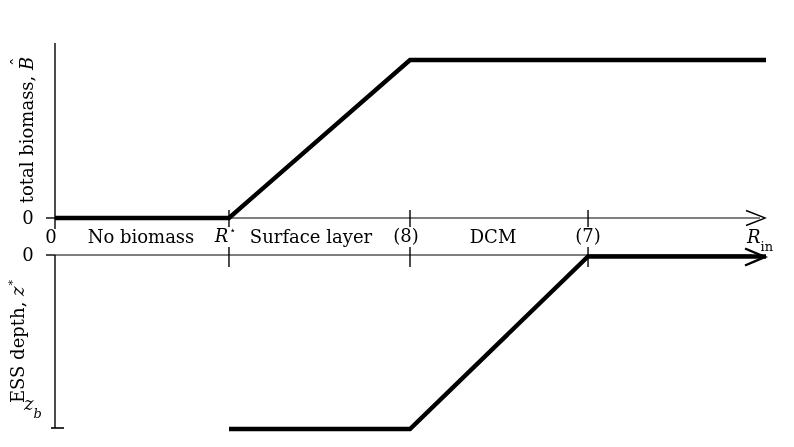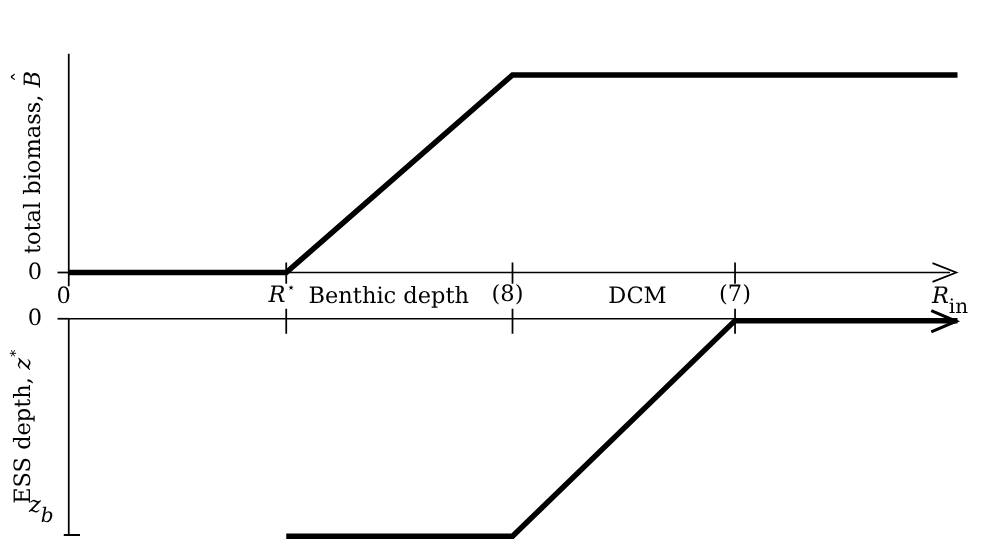--- a/index.html
+++ b/index.html
@@ -24,21 +24,21 @@
   .lbl.rot { transform: translate(-50%, -50%) rotate(-90deg); }
   .math { font-style: italic; }
   sup.m {
     font-size: 11px;
     font-style: normal;
     position: relative;
     top: -1px;
     left: 1px;
   }
   sub.m {
-    font-size: 16px;
+    font-size: 13px;
     font-style: normal;
     position: relative;
     top: 3px;
   }
   sub.m.it { font-style: italic; }
   .hatstack { position: relative; display: inline-block; font-style: italic; }
   .hatstack .hat {
     position: absolute;
     left: 50%;
     top: -0.52em;
@@ -89,30 +89,31 @@
   </div>
 
   <div class="lbl" style="left:28px; top:255px;">0</div>
 
   <div class="lbl" style="left:33px; top:406px;">
     <span class="math">z</span><sub class="m it">b</sub>
   </div>
 
   <div class="lbl" style="left:51px; top:237px;">0</div>
 
+  <div class="lbl" style="left:141px; top:237px;">No biomass</div>
 
   <div class="lbl" style="left:225px; top:236px;">
     <span class="math">R</span><sup class="m">⋆</sup>
   </div>
 
-  <div class="lbl" style="left:311px; top:237px;">Benthic depth</div>
+  <div class="lbl" style="left:311px; top:237px;">Surface layer</div>
 
   <div class="lbl" style="left:406px; top:236px;">(8)</div>
 
-  <div class="lbl" style="left:510px; top:237px;">DCM</div>
+  <div class="lbl" style="left:493px; top:237px;">DCM</div>
 
   <div class="lbl" style="left:588px; top:236px;">(7)</div>
 
 
   <div class="lbl" style="left:760px; top:239px;">
     <span class="math">R</span><sub class="m">in</sub>
   </div>
 
 </div>
 

